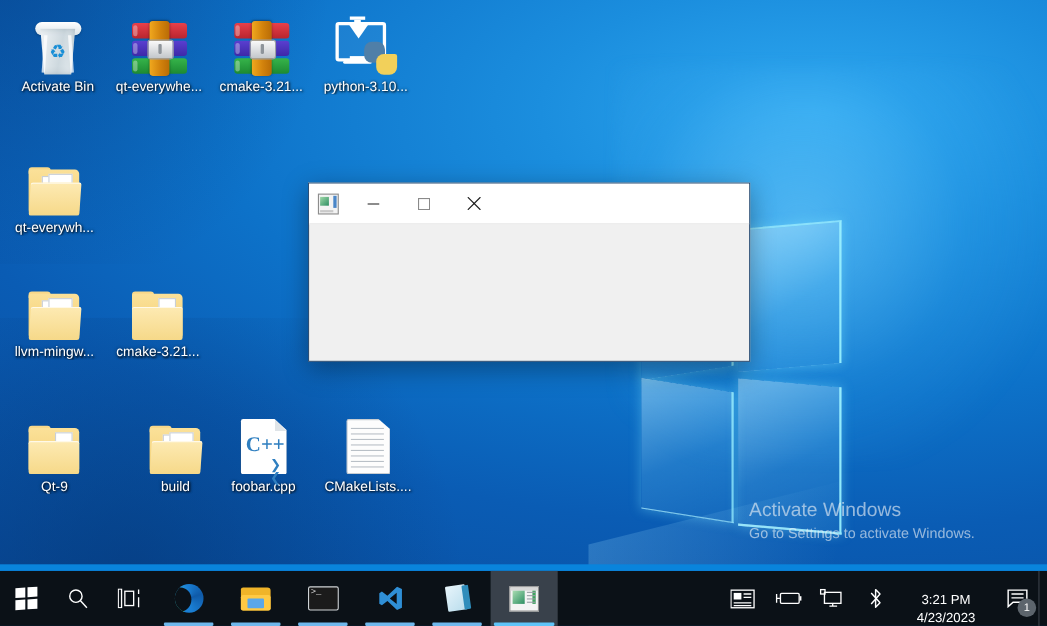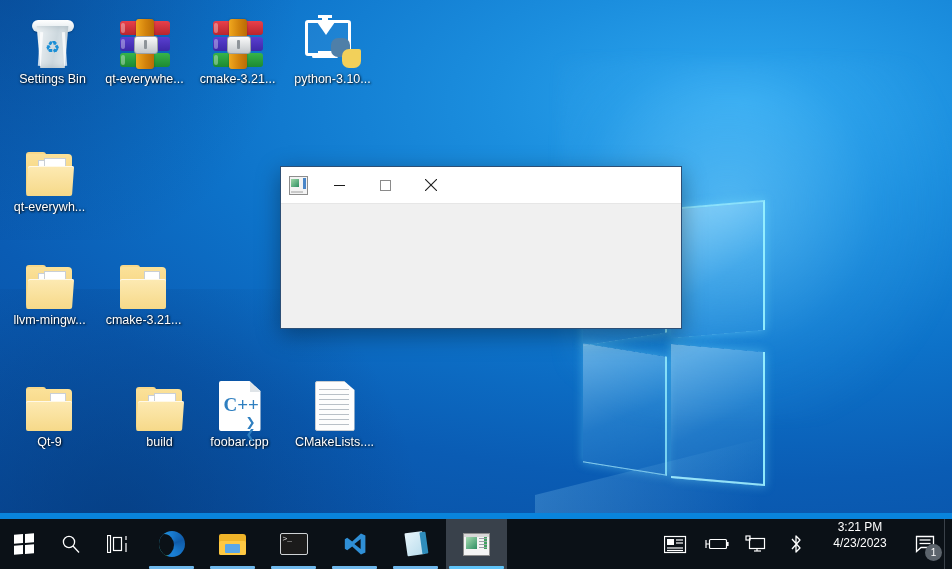--- a/index.html
+++ b/index.html
@@ -136,21 +136,21 @@
   .tb-accent{position:absolute;left:0;top:-6px;width:952px;height:6px;background:#0984dc;}
   .tb-left{position:absolute;left:0;top:0;height:50px;display:flex;align-items:stretch;}
   .tbtn{width:47px;height:50px;display:flex;align-items:center;justify-content:center;position:relative;}
   .tbtn.app{width:61px;}
   .tbtn.app.active{background:#39414b;}
   .tbtn .ind{position:absolute;left:8px;right:8px;bottom:0;height:3px;background:#6fb8ec;border-radius:1px;}
   .tbtn.app.active .ind{background:#5fc4f8;left:3px;right:3px;}
   .winflag{width:20px;height:20px;display:grid;grid-template-columns:1fr 1fr;grid-template-rows:1fr 1fr;gap:2.2px;transform:skewY(-4deg);}
   .winflag span{background:#fff;display:block;}
 
-  .tb-right{position:absolute;right:0;top:0;height:50px;display:flex;align-items:flex-start;}
+  .tb-right{position:absolute;right:0;top:0;height:50px;display:flex;align-items:flex-end;}
   .tray{width:40px;height:50px;display:flex;align-items:center;justify-content:center;color:#fff;}
   .clock{color:#fff;text-align:center;font-size:12px;line-height:16px;padding:0 8px 0 6px;min-width:76px;}
   .notif{width:38px;height:50px;display:flex;align-items:center;justify-content:center;position:relative;color:#fff;}
   .notif .badge{position:absolute;right:2px;bottom:8px;width:17px;height:17px;border-radius:50%;
     background:#5c646c;color:#fff;font-size:10px;display:flex;align-items:center;justify-content:center;}
   .showdesk{width:7px;height:50px;border-left:1px solid #3a4149;}
 
   
   .g-edge{width:26px;height:26px;border-radius:50%;
     background:conic-gradient(from 200deg,#3ec9a7 0deg,#35b6d8 70deg,#1a7fd4 150deg,#0f5aa8 230deg,#1a7fd4 330deg);
@@ -194,21 +194,21 @@
     <div class="dicon" style="left:5px;top:12px">
       <div class="art">
         <div class="bin">
           <div class="lid"></div>
             <div class="body"></div>
           <div class="f1"></div>
             <div class="f2"></div>
           <div class="rec">♻</div>
         </div>
       </div>
-      <div class="lbl">Settings Bin</div>
+      <div class="lbl">Activate Bin</div>
     </div>
 
     <div class="dicon" style="left:97px;top:12px">
       <div class="art">
         <div class="rar">
             <div class="band b1"></div>
             <div class="band b2"></div>
             <div class="band b3"></div>
           <div class="strap"></div>
             <div class="buckle"></div>
@@ -360,20 +360,24 @@
       </div>
       <div class="cbtn close">
         <svg width="12" height="12" viewBox="0 0 12 12">
             <line x1="0" y1="0" x2="12" y2="12" stroke="currentColor" stroke-width="1.1"></line>
             <line x1="12" y1="0" x2="0" y2="12" stroke="currentColor" stroke-width="1.1"></line>
           </svg>
       </div>
     </div>
   </div>
 
+  <div class="watermark">
+    <div class="w1">Activate Windows</div>
+    <div class="w2">Go to Settings to activate Windows.</div>
+  </div>
 
   <div class="taskbar">
     <div class="tb-accent"></div>
 
     <div class="tb-left">
       <div class="tbtn">
         <div class="winflag">
           <span></span>
             <span></span>
             <span></span>

